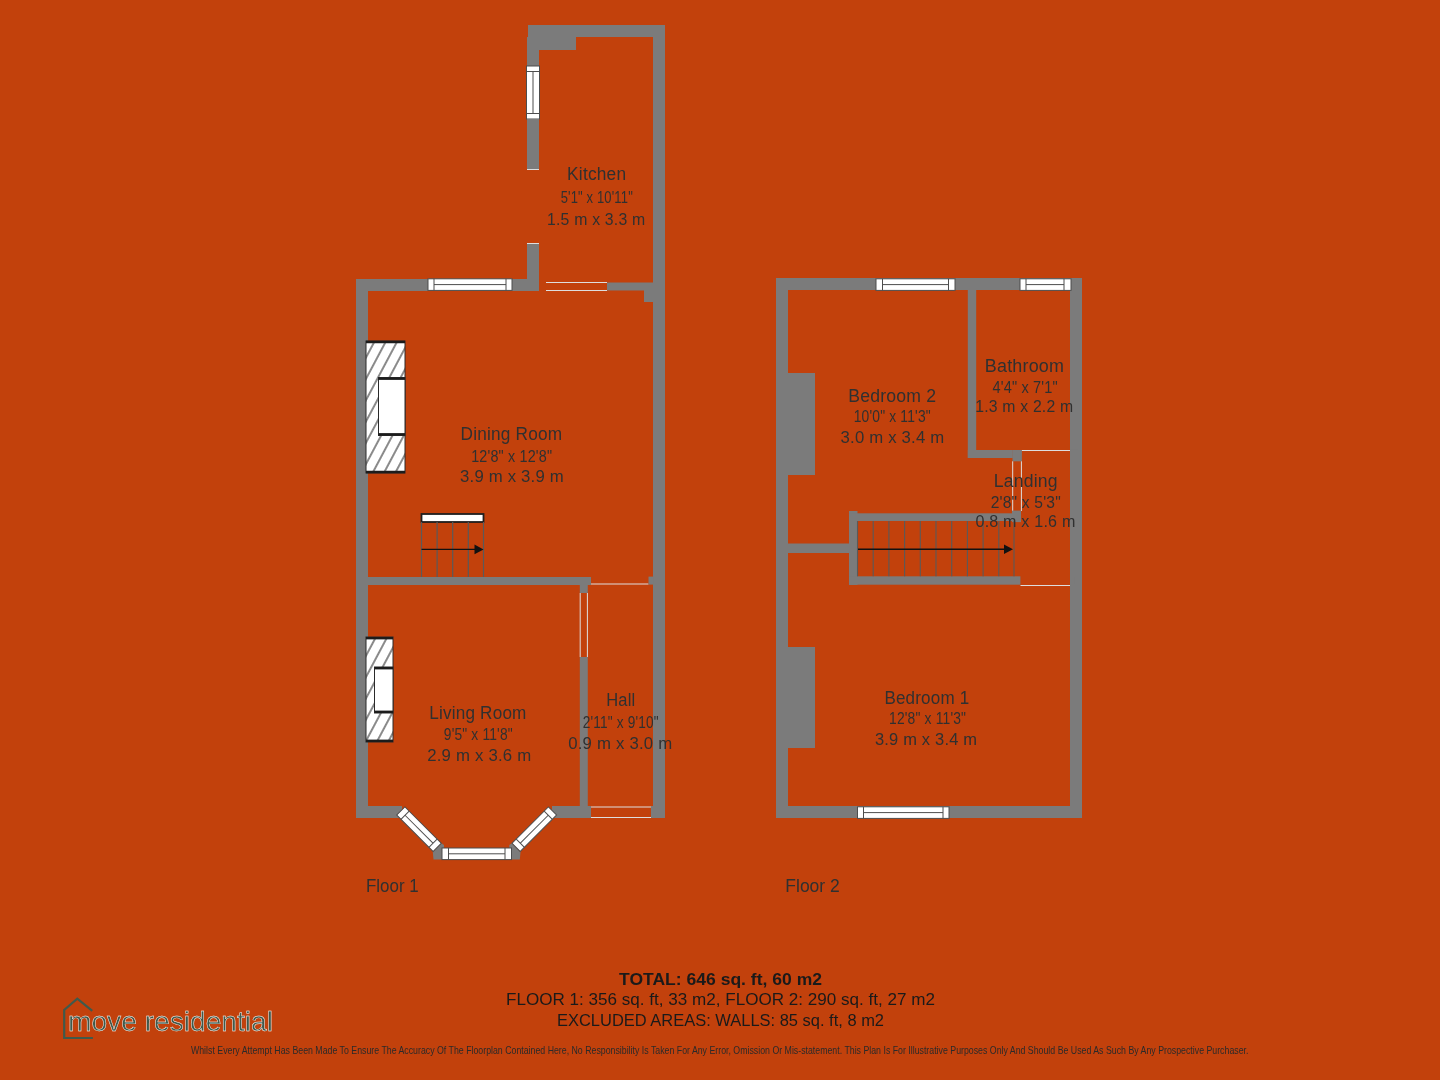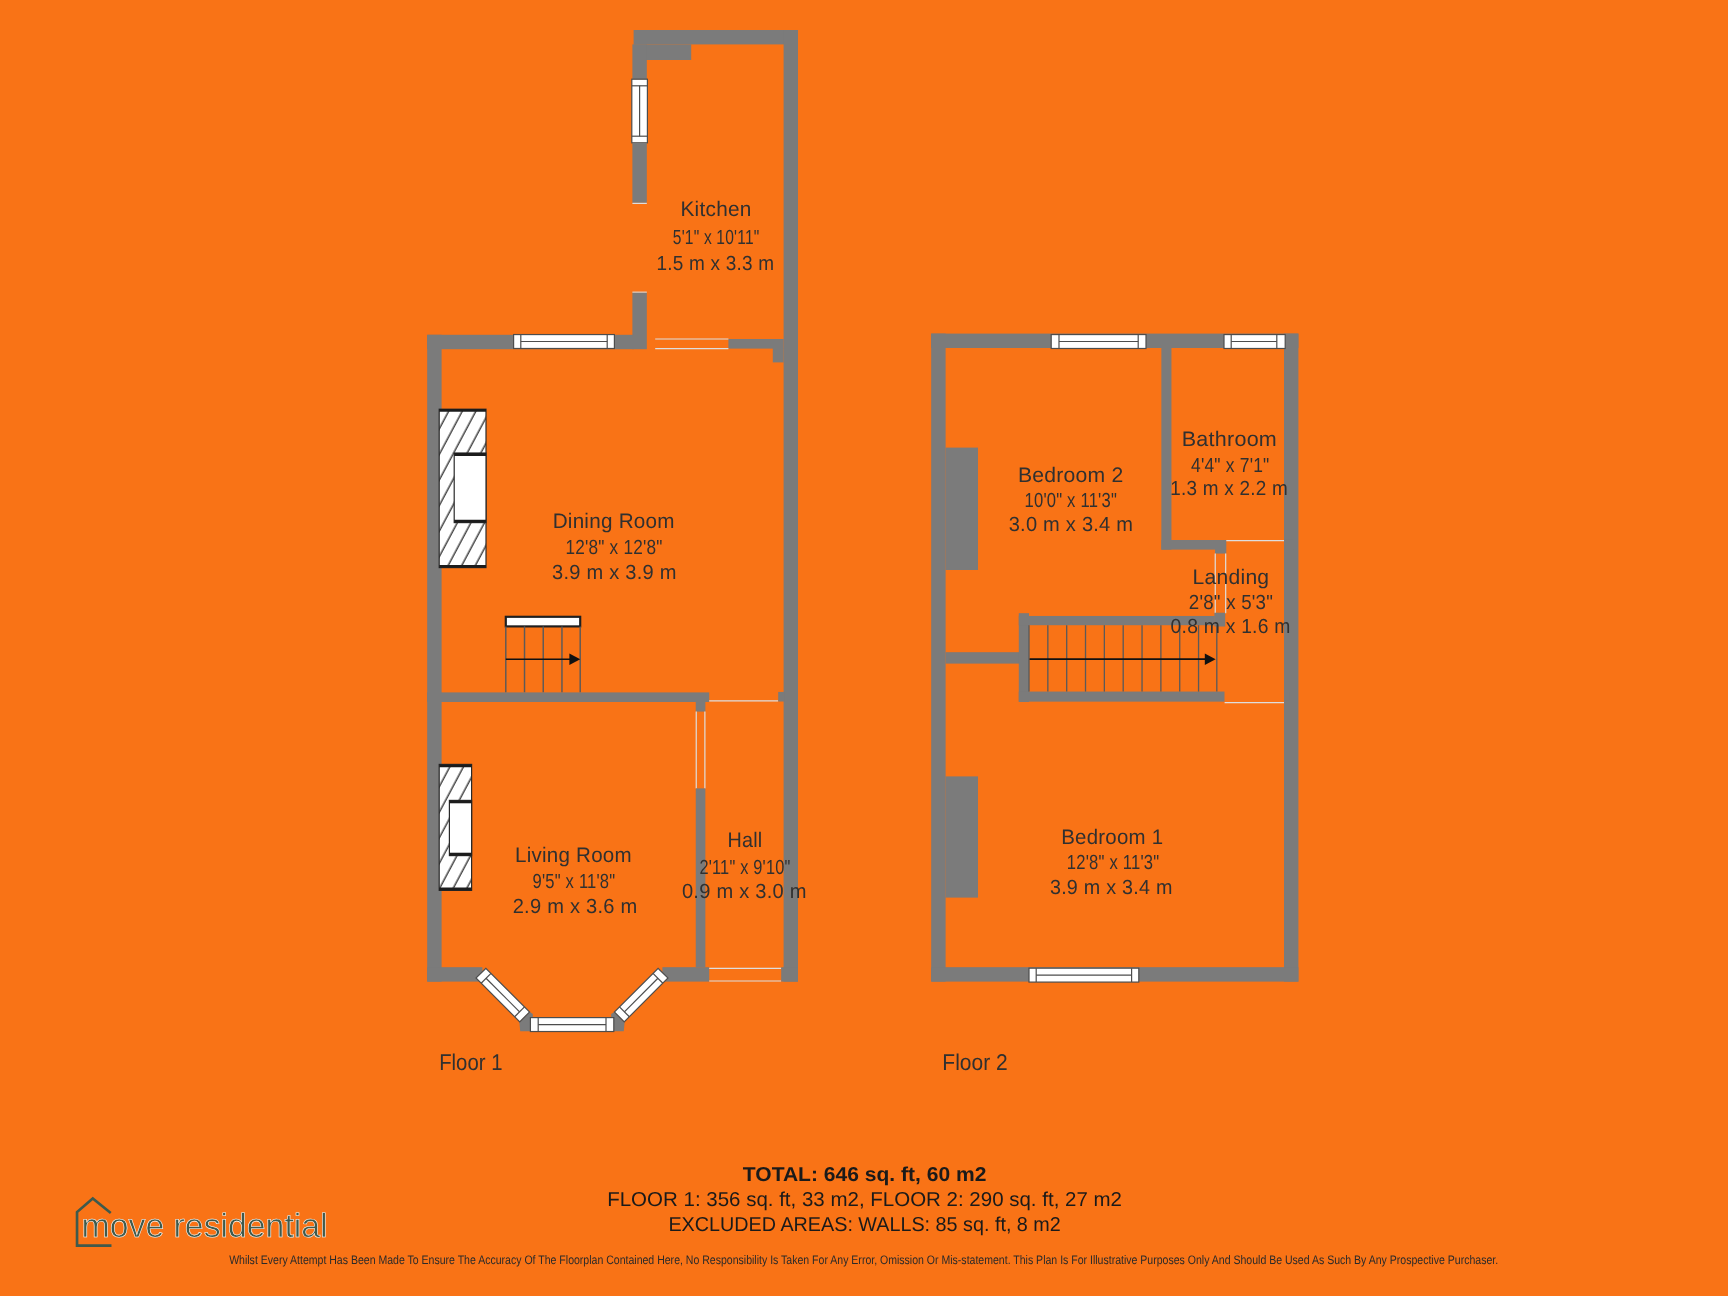--- a/index.html
+++ b/index.html
@@ -1,16 +1,16 @@
 <!DOCTYPE html>
 <html><head>
 <meta charset="utf-8">
 <style>
   html,body{margin:0;padding:0;background:#ffffff;}
-  #page{position:relative;width:1440px;height:1080px;background:#f97316;overflow:hidden;
+  #page{position:relative;width:1440px;height:1080px;background:#c2410c;overflow:hidden;
         font-family:"Liberation Sans", sans-serif;}
   svg{position:absolute;left:0;top:0;}
   text{font-family:"Liberation Sans", sans-serif;fill:#303030;}
   .room{font-size:17.5px;letter-spacing:.2px;}
   .dim{font-size:17px;letter-spacing:.2px;}
   .floorlab{font-size:19px;}
 </style>
 </head>
 <body>
 <div id="page">

